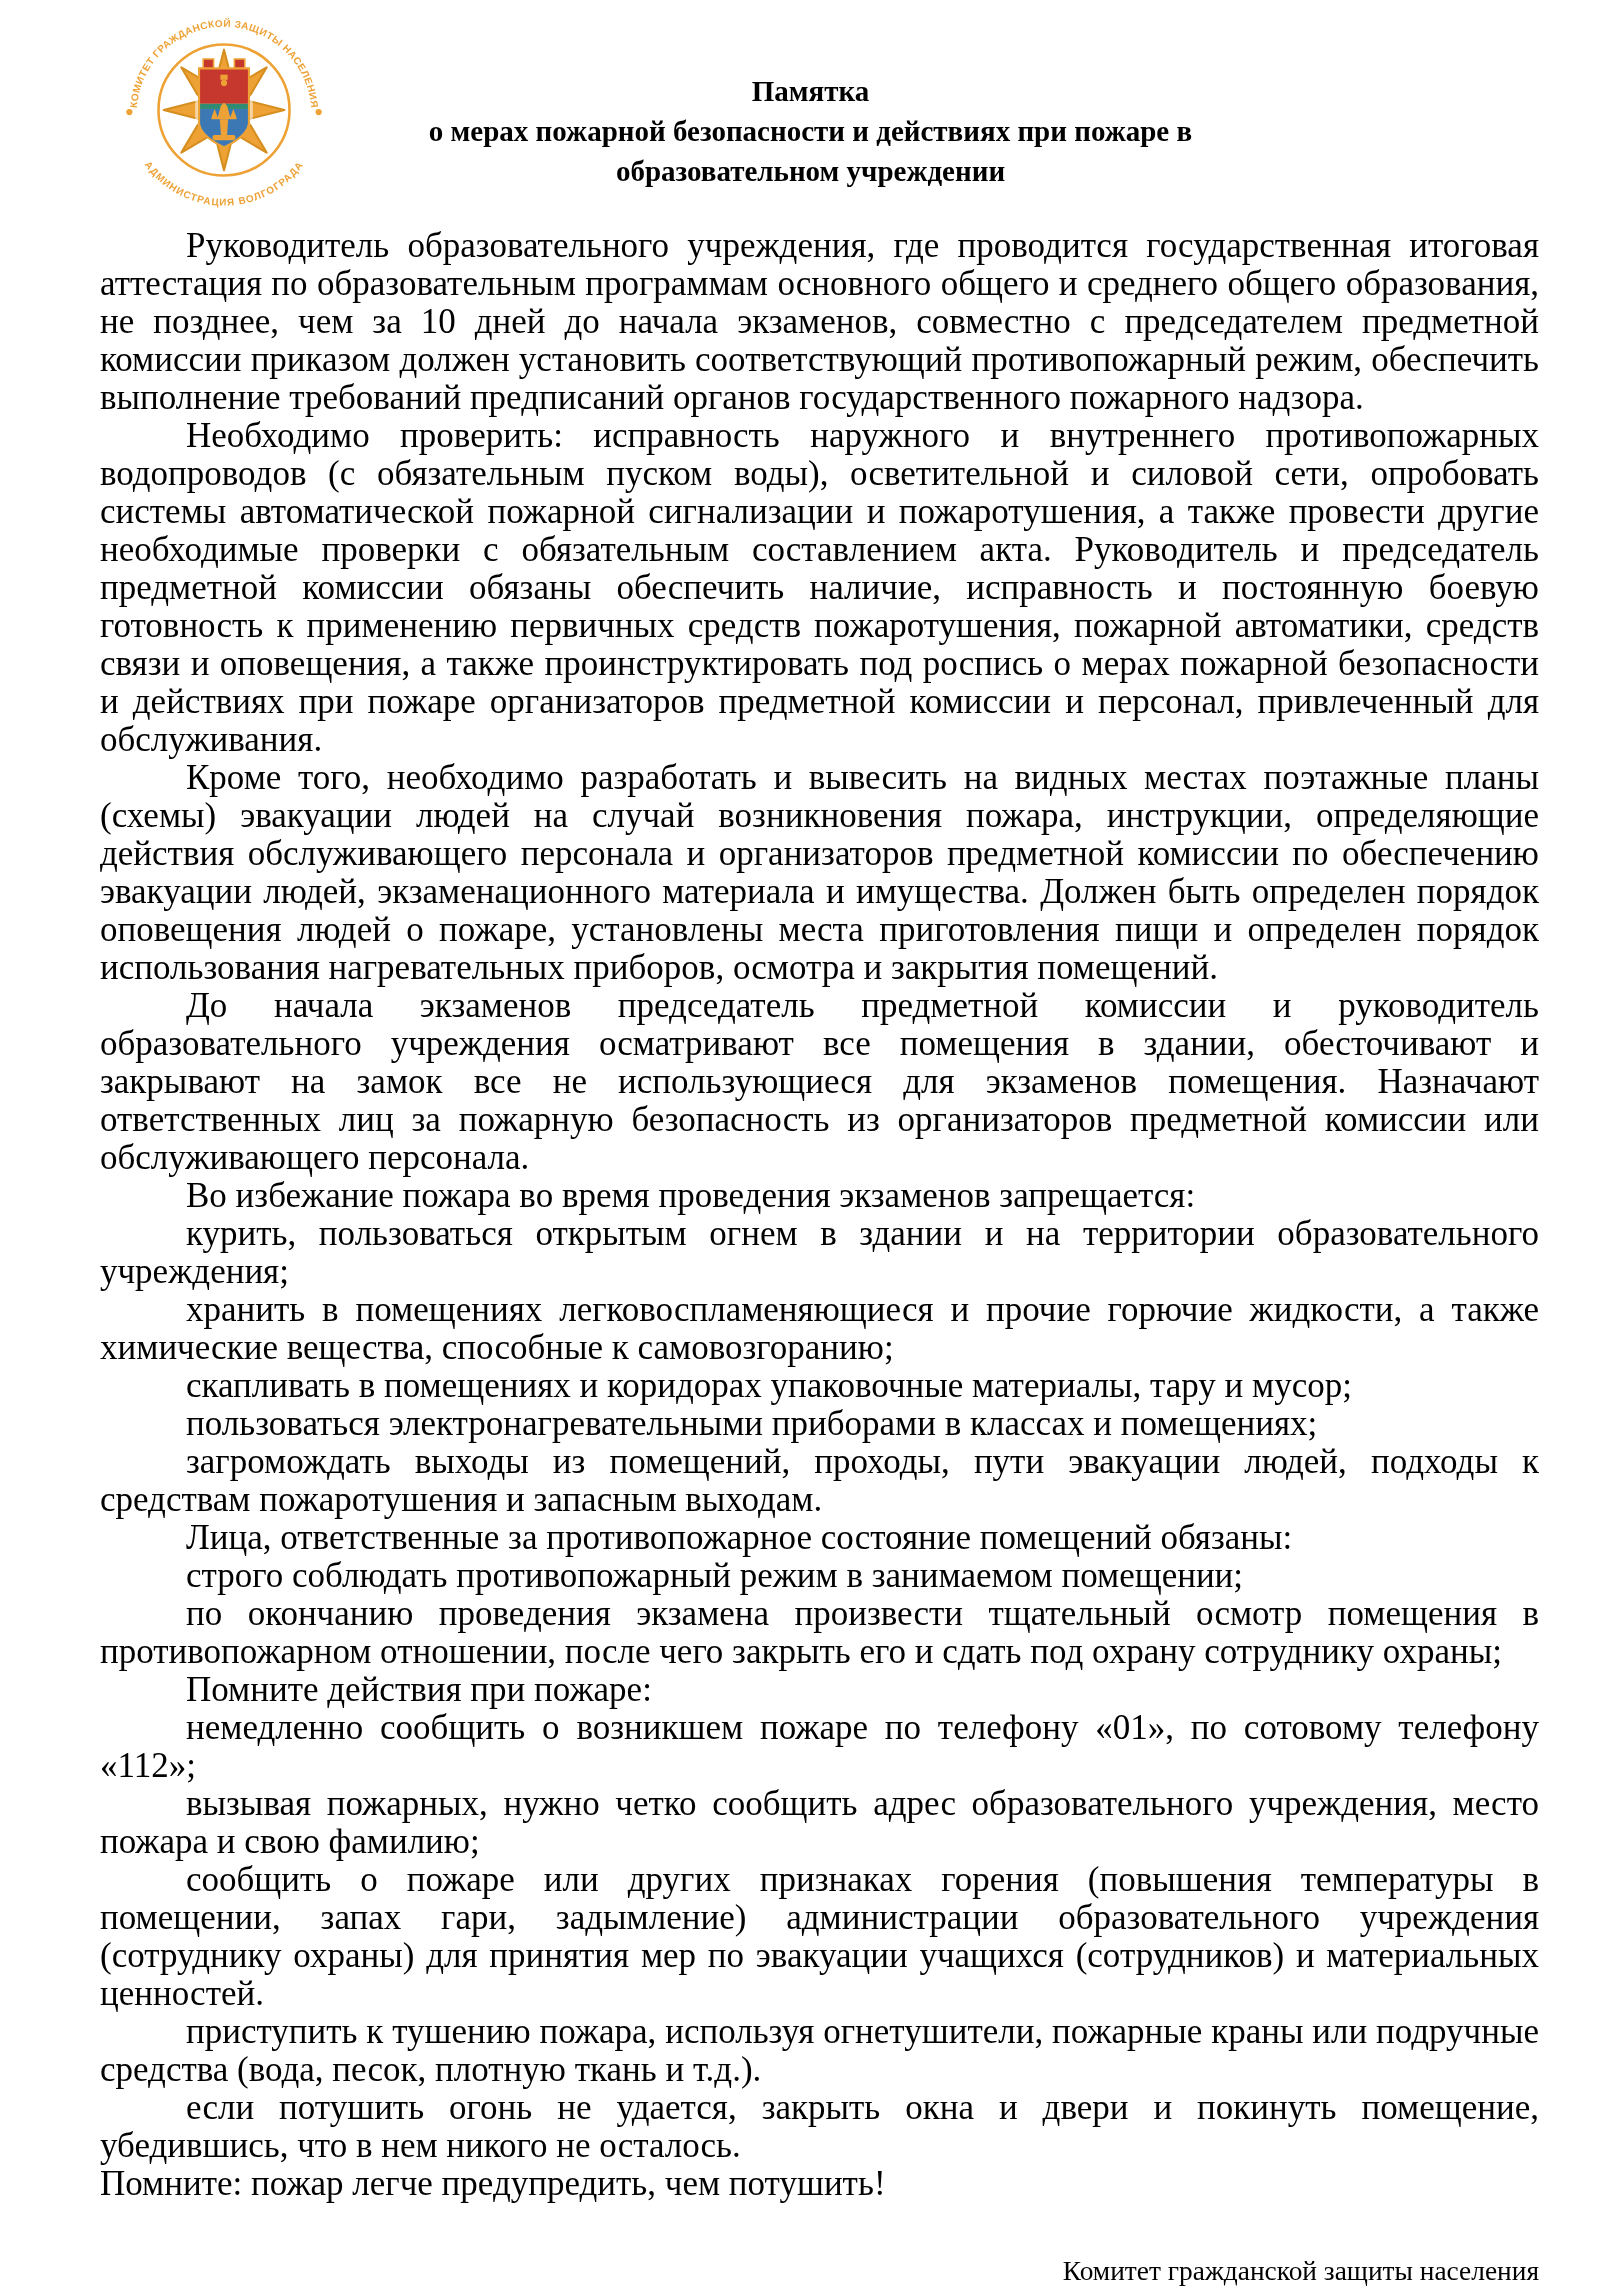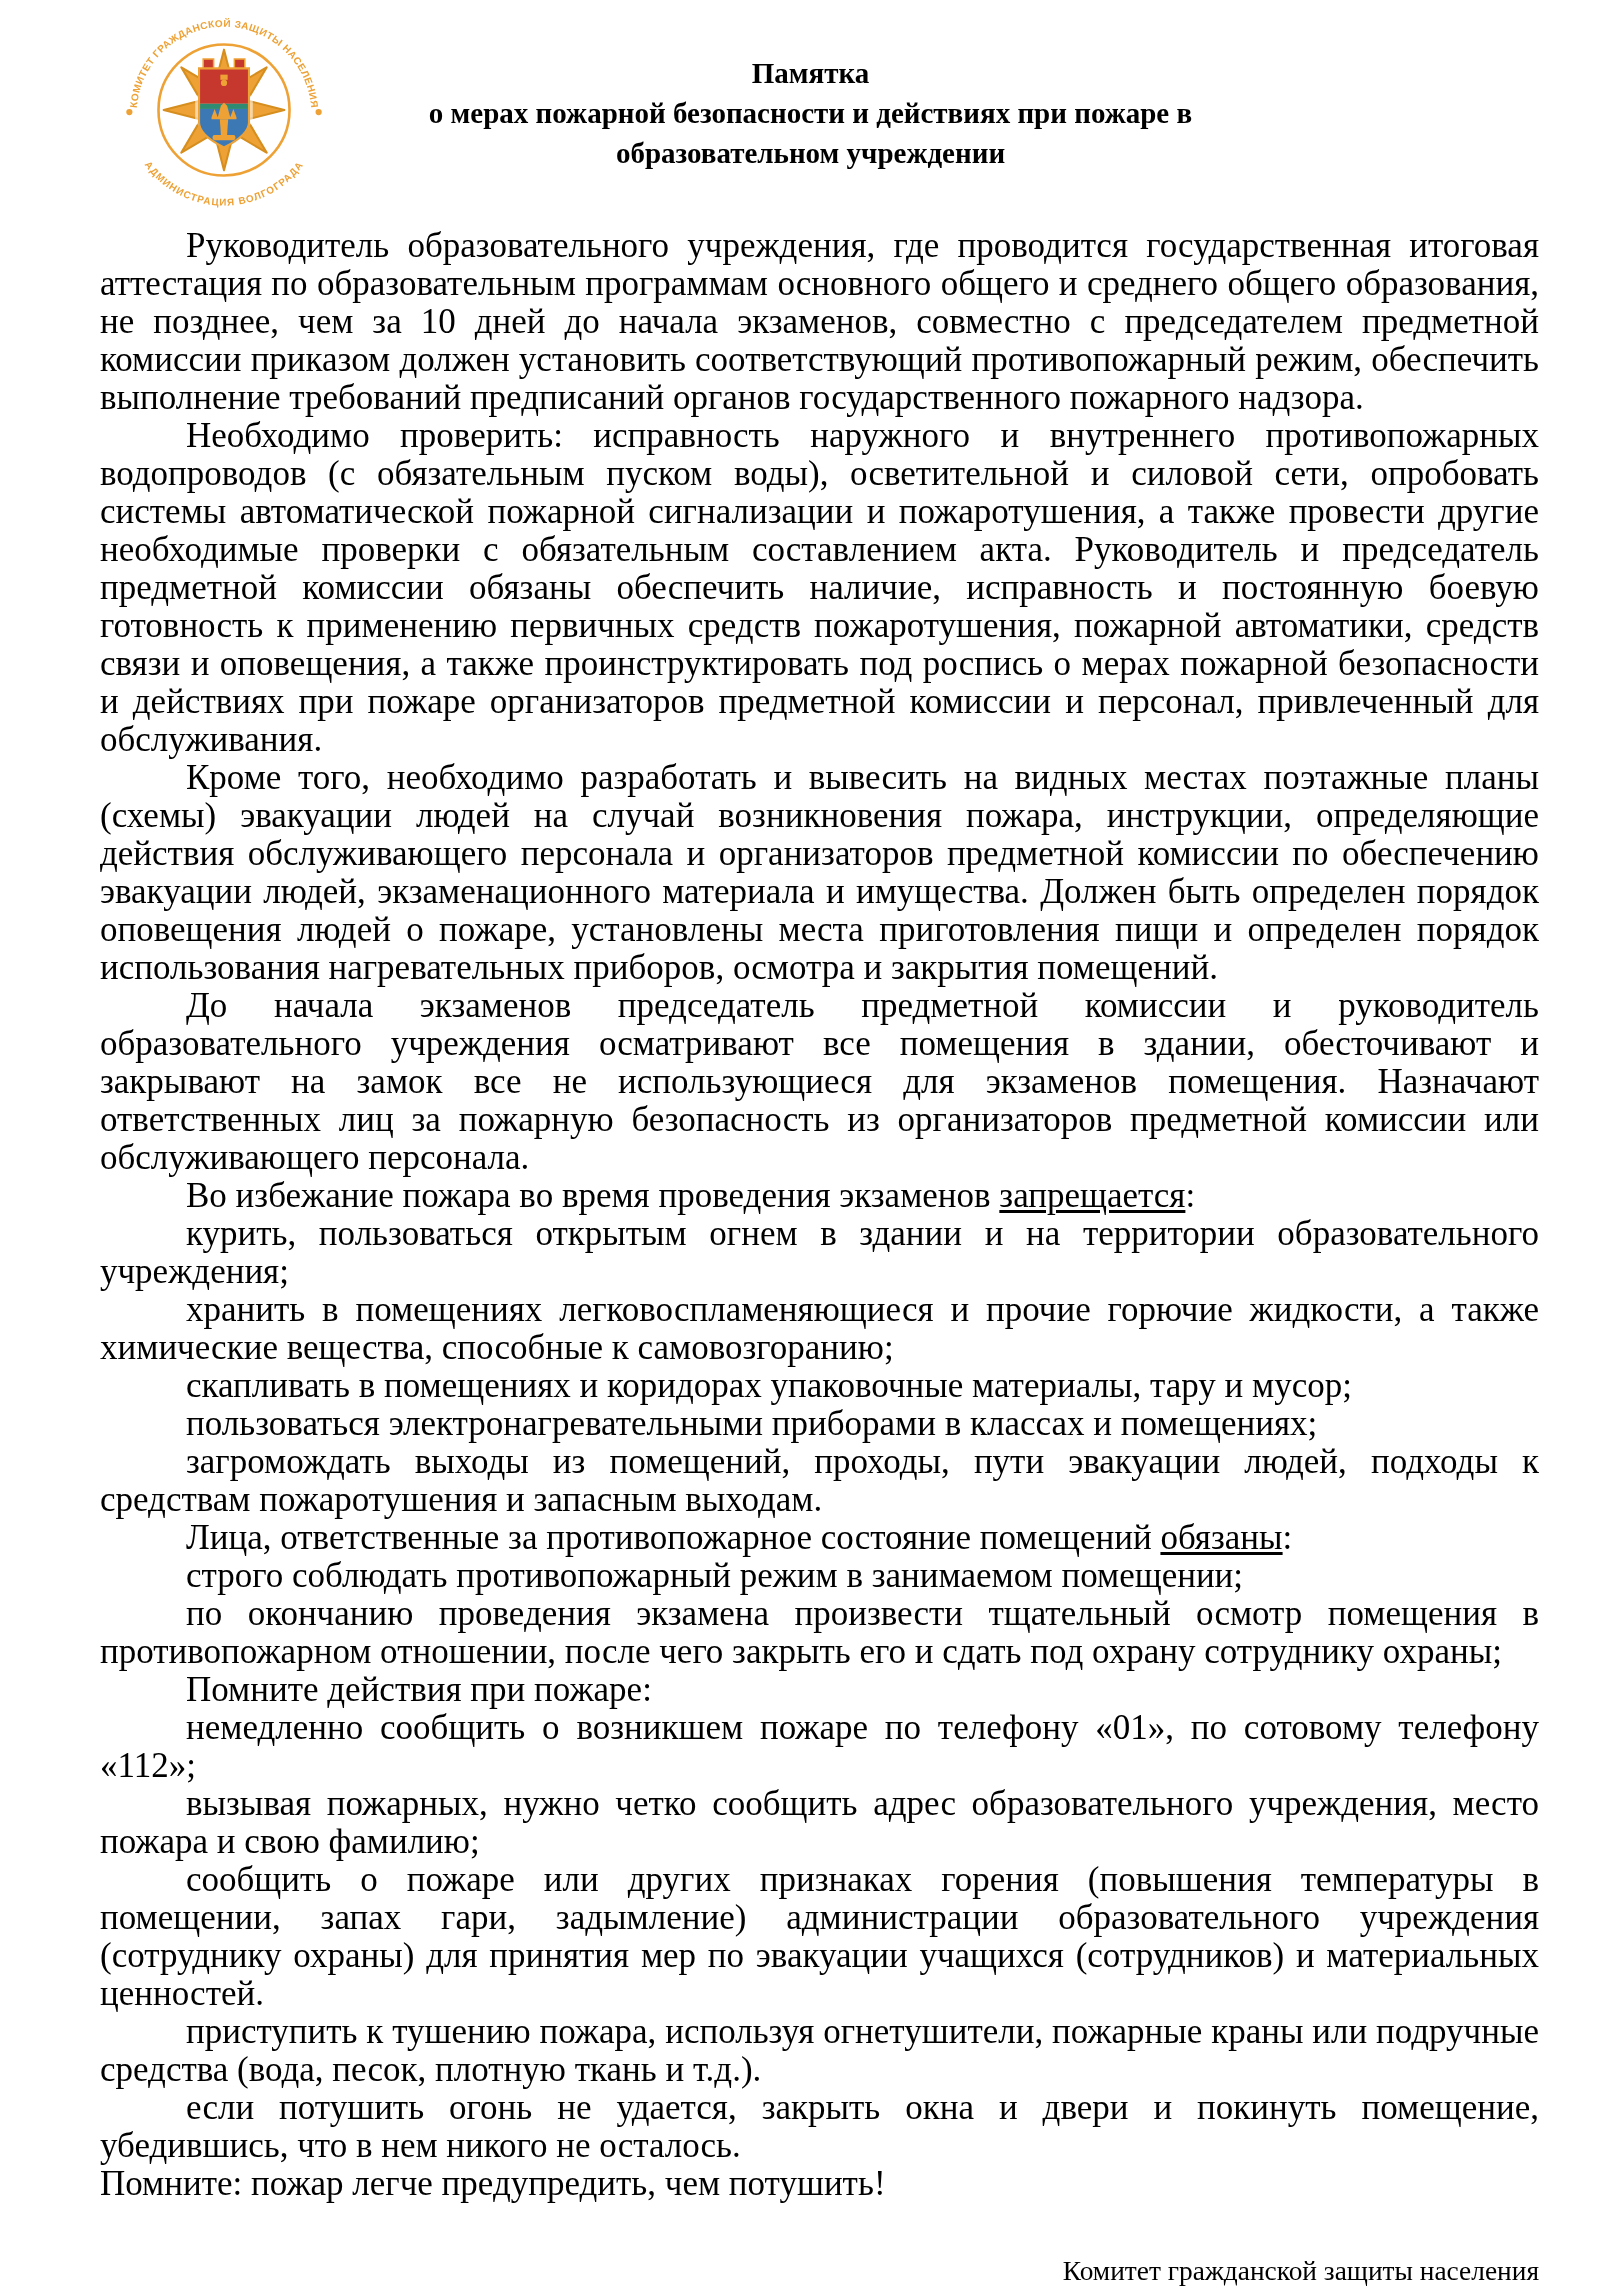--- a/index.html
+++ b/index.html
@@ -16,34 +16,34 @@
   .header { position: relative; height: 227px; }
   .logo {
     position: absolute;
     left: 120px;
     top: 5.9px;
     width: 208px;
     height: 208px;
   }
   .title-block {
     position: absolute;
-    left: 0; right: 0; top: 53px;
+    left: 0; right: 0; top: 71px;
     text-align: center;
     font-weight: bold;
     font-size: 29px;
     line-height: 40px;
   }
   .doc-body {
     padding: 0 82px 0 100px;
     font-size: 35px;
     line-height: 38px;
   }
   .para { text-align: justify; text-indent: 86px; }
   .para.center { text-align: left; text-indent: 0; }
-  .u { text-decoration: underline; text-underline-offset: 2.9px; }
+  .u { text-underline-offset: 2.9px; }
   .footer {
     margin-top: 49px;
     padding: 0 82px 0 100px;
     font-size: 27.4px;
     line-height: 38px;
     text-align: right;
   }
   .arc-text {
     font-family: "Liberation Sans", "DejaVu Sans", sans-serif;
     font-weight: bold;

